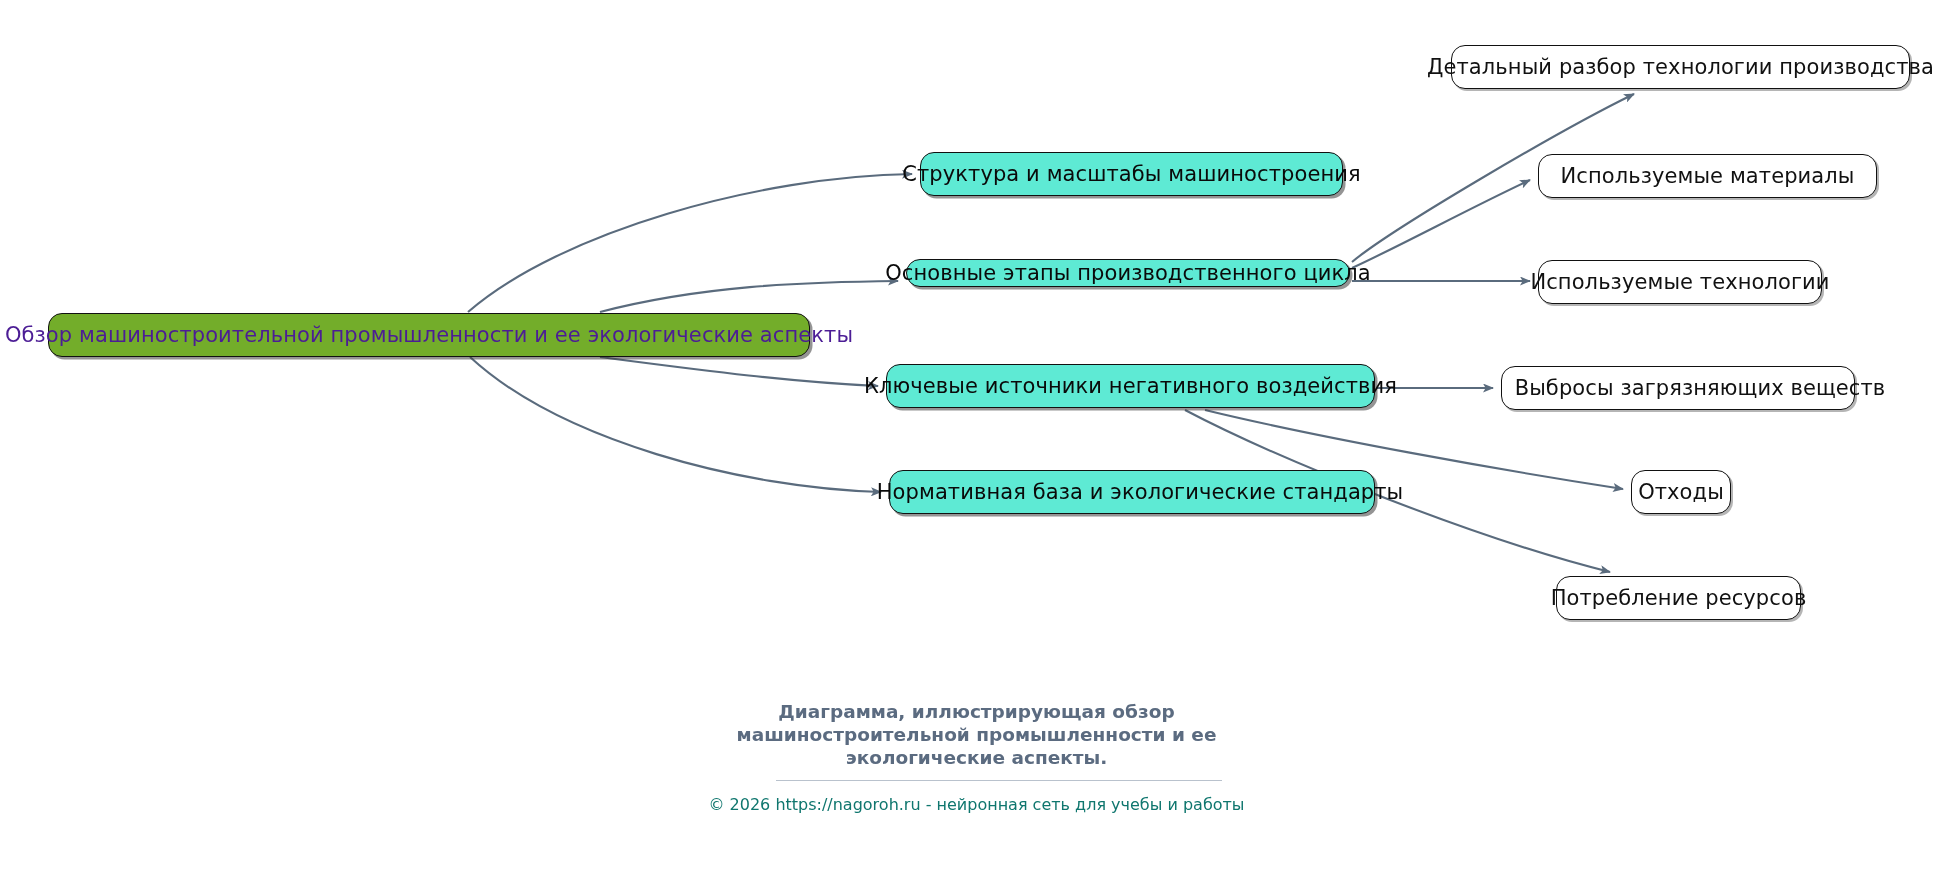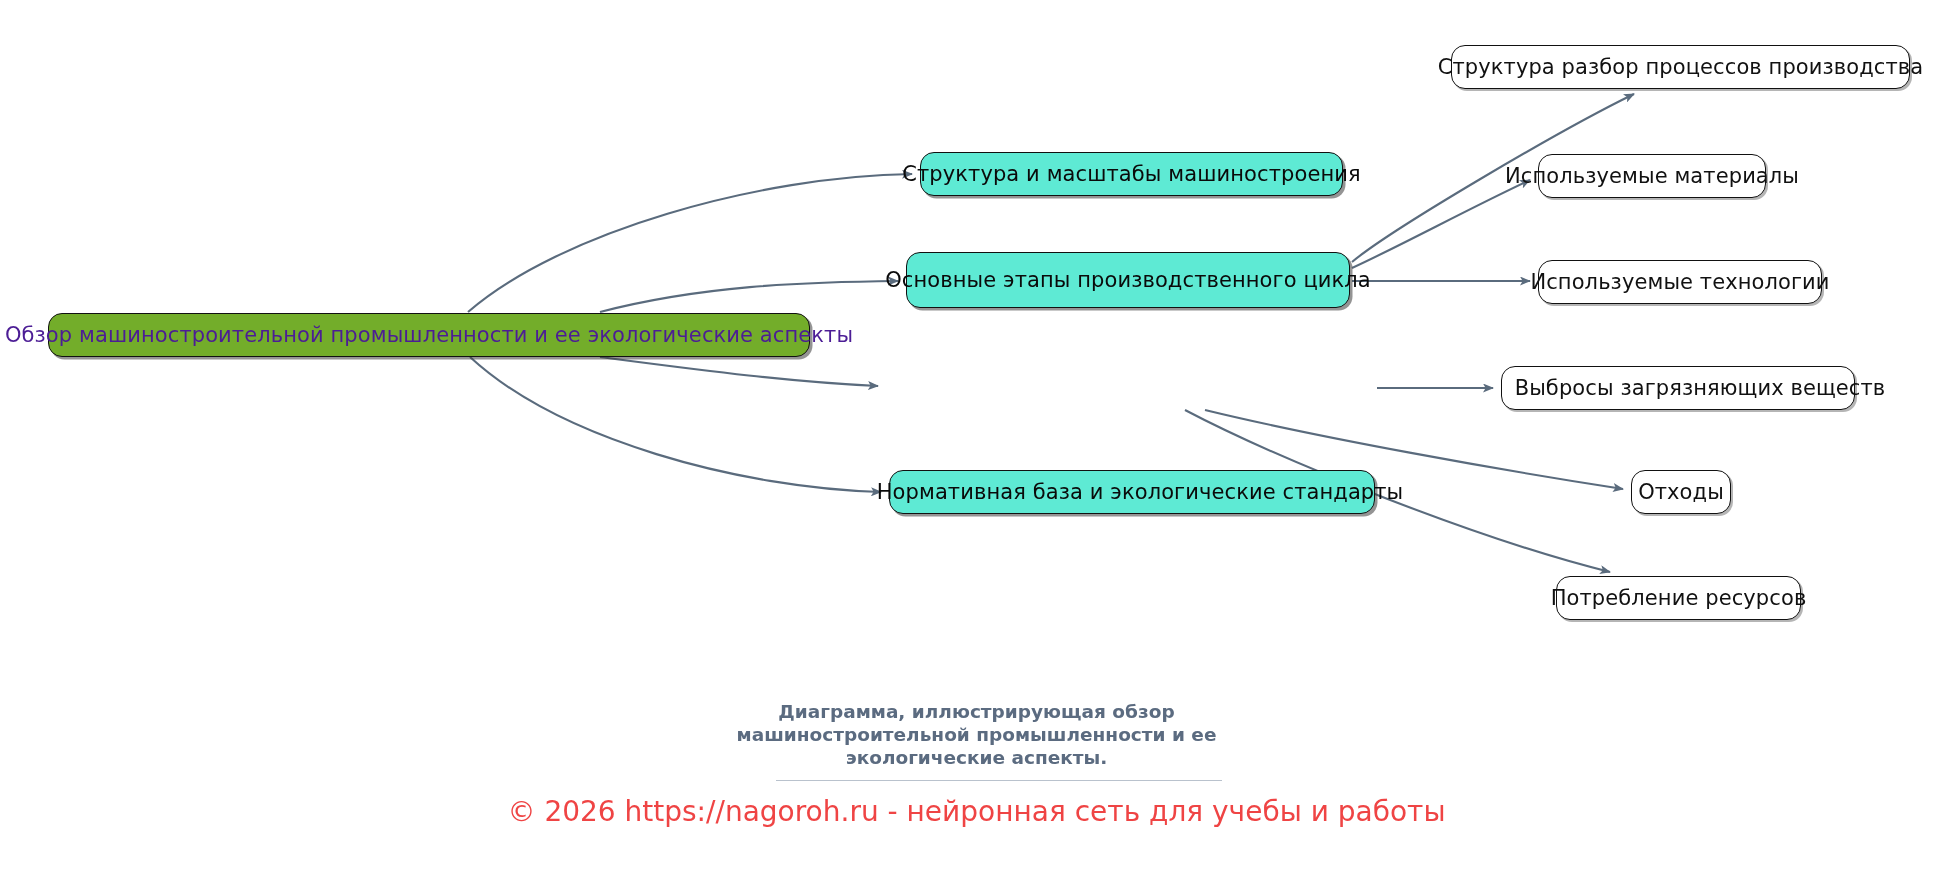--- a/index.html
+++ b/index.html
@@ -81,22 +81,22 @@
     width: 446px;
     height: 0;
     border-top: 1.5px solid #b9c2cd;
   }
   #footer {
     position: absolute;
     left: 0;
     width: 1953px;
     top: 795px;
     text-align: center;
-    color: #ef4444;
-    font-size: 28px;
+    color: #0f766e;
+    font-size: 16px;
     font-family: "DejaVu Sans", sans-serif;
   }
 </style>
 </head>
 <body>
 
 <div id="canvas">
 
   <svg id="edges" viewBox="0 0 1953 896" xmlns="http://www.w3.org/2000/svg">
     <defs>
@@ -119,34 +119,37 @@
   </svg>
 
   <div class="node node-root" style="left:48px; top:313px; width:762px; height:44px;">
     <span>Обзор машиностроительной промышленности и ее экологические аспекты</span>
   </div>
 
   <div class="node node-branch" style="left:920px; top:152px; width:423px; height:44px;">
     <span>Структура и масштабы машиностроения</span>
   </div>
 
-  <div class="node node-branch" style="left:906px; top:252px; width:444px; height:56px;">
+  <div class="node node-branch" style="left:906px; top:259px; width:444px; height:28px;">
     <span>Основные этапы производственного цикла</span>
   </div>
 
+  <div class="node node-branch" style="left:886px; top:364px; width:489px; height:44px;">
+    <span>Ключевые источники негативного воздействия</span>
+  </div>
 
   <div class="node node-branch" style="left:889px; top:470px; width:486px; height:44px;padding-left:16px;">
     <span>Нормативная база и экологические стандарты</span>
   </div>
 
   <div class="node node-leaf" style="left:1451px; top:45px; width:459px; height:44px;">
-    <span>Структура разбор процессов производства</span>
+    <span>Детальный разбор технологии производства</span>
   </div>
 
-  <div class="node node-leaf" style="left:1538px; top:154px; width:228px; height:44px;">
+  <div class="node node-leaf" style="left:1538px; top:154px; width:339px; height:44px;">
     <span>Используемые материалы</span>
   </div>
 
   <div class="node node-leaf" style="left:1538px; top:260px; width:284px; height:44px;">
     <span>Используемые технологии</span>
   </div>
 
   <div class="node node-leaf" style="left:1501px; top:366px; width:354px; height:44px;padding-left:44px;">
     <span>Выбросы загрязняющих веществ</span>
   </div>

